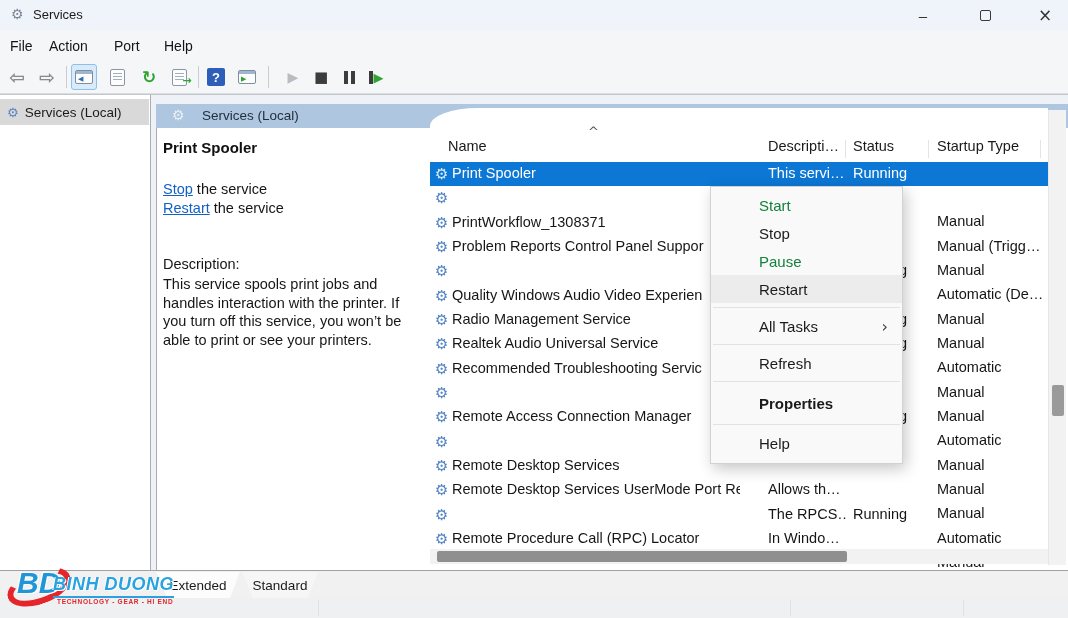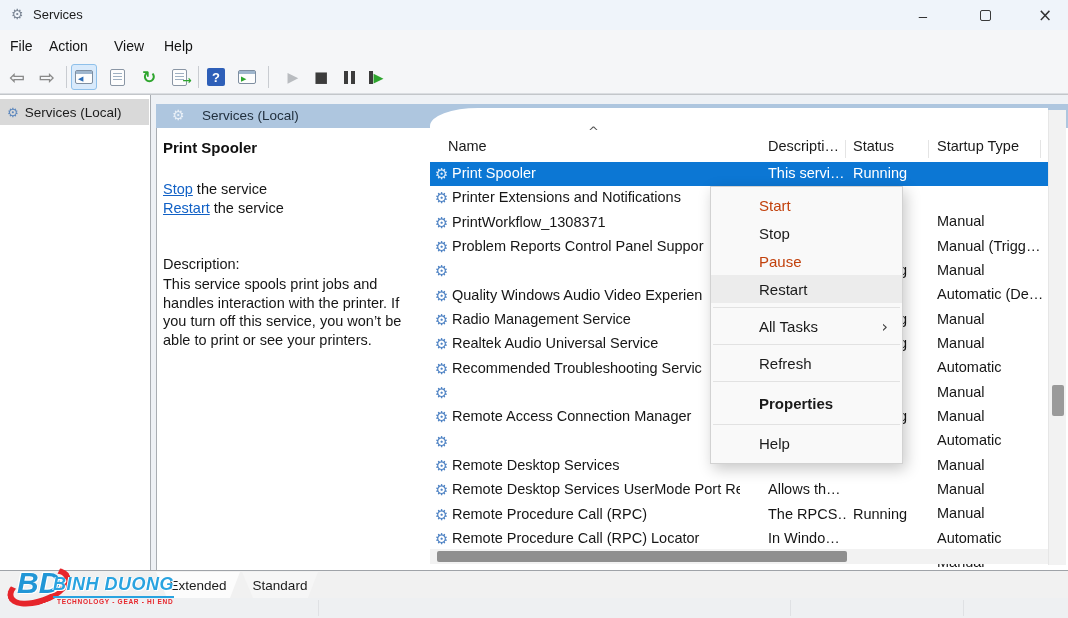--- a/index.html
+++ b/index.html
@@ -89,21 +89,21 @@
 
   
   .hscroll { position:absolute; left:0px; top:441px; width:618px; height:15px; background:#f2f2f2; }
   .hthumb { position:absolute; left:7px; top:2px; width:410px; height:11px; background:#8f8f8f; border-radius:2px; }
   .vscroll { position:absolute; left:1048px; top:110px; width:18px; height:455px; background:#f2f2f2; border-left:1px solid #e6e6e6; z-index:4; }
   .vthumb { position:absolute; left:3px; top:275px; width:12px; height:31px; background:#9a9a9a; border-radius:2px; }
 
   
   .cmenu { position:absolute; left:710px; top:186px; width:193px; background:#f9f9f9; border:1px solid #d2d2d2; box-shadow:3px 5px 14px rgba(0,0,0,.22); z-index:20; padding:4px 0 6px 0; }
   .mi { position:relative; height:28px; display:flex; align-items:center; padding-left:48px; font-size:15px; color:#1b1b1b; }
-  .mi.disabled { color:#c2410c; }
+  .mi.disabled { color:#15803d; }
   .mi.hl { background:#ececec; }
   .mi.bold { font-weight:bold; height:34px; }
   .mi-arrow { position:absolute; right:14px; font-size:16px; color:#444; }
   .msep { height:1px; background:#e2e2e2; margin:4px 2px; }
 
   
   .tabstrip { position:absolute; left:0; top:570px; width:1068px; height:28px; background:#f1f1f1; border-top:1px solid #9fa3a8; }
   .tab { position:absolute; top:1px; height:26px; display:flex; align-items:center; justify-content:center; font-size:13.5px; color:#1a1a1a; background:#fcfcfc; clip-path:polygon(0 0, 100% 0, calc(100% - 10px) 100%, 11px 100%); filter:drop-shadow(0 0 1px #8d9196); }
   .tab.t0 { left:156px; width:84px; }
   .tab.t1 { left:242px; width:76px; background:#f6f6f6; }
@@ -133,21 +133,21 @@
         <span class="box"></span>
       </div>
     <div class="ctl ctl-close glyph">
         <span>×</span>
       </div>
   </div>
 
   <div class="menubar" id="menubar">
       <span class="menu-item">File</span>
       <span class="menu-item">Action</span>
-      <span class="menu-item">View</span>
+      <span class="menu-item">Port</span>
       <span class="menu-item">Help</span>
     </div>
 
   <div class="toolbar"></div>
   <div class="tbtn" style="left:4px">
       <span class="arrow-g glyph">⇦</span>
     </div>
   <div class="tbtn" style="left:34px">
       <span class="arrow-g glyph">⇨</span>
     </div>
@@ -233,21 +233,20 @@
     <div class="rows" id="rows">
         <div class="lrow sel">
           <span class="gear glyph">⚙</span>
           <span class="cell c-name">Print Spooler</span>
           <span class="cell c-desc">This servi…</span>
           <span class="cell c-status">Running</span>
           <span class="cell c-startup">Automatic</span>
         </div>
         <div class="lrow">
           <span class="gear glyph">⚙</span>
-          <span class="cell c-name">Printer Extensions and Notifications</span>
           <span class="cell c-desc"></span>
           <span class="cell c-status"></span>
           <span class="cell c-startup">Manual</span>
         </div>
         <div class="lrow">
           <span class="gear glyph">⚙</span>
           <span class="cell c-name">PrintWorkflow_1308371</span>
           <span class="cell c-desc"></span>
           <span class="cell c-status"></span>
           <span class="cell c-startup">Manual (Trigg…</span>
@@ -321,21 +320,20 @@
         </div>
         <div class="lrow">
           <span class="gear glyph">⚙</span>
           <span class="cell c-name">Remote Desktop Services UserMode Port Re…</span>
           <span class="cell c-desc">Allows th…</span>
           <span class="cell c-status"></span>
           <span class="cell c-startup">Manual</span>
         </div>
         <div class="lrow">
           <span class="gear glyph">⚙</span>
-          <span class="cell c-name">Remote Procedure Call (RPC)</span>
           <span class="cell c-desc">The RPCS…</span>
           <span class="cell c-status">Running</span>
           <span class="cell c-startup">Automatic</span>
         </div>
         <div class="lrow">
           <span class="gear glyph">⚙</span>
           <span class="cell c-name">Remote Procedure Call (RPC) Locator</span>
           <span class="cell c-desc">In Windo…</span>
           <span class="cell c-status"></span>
           <span class="cell c-startup">Manual</span>

